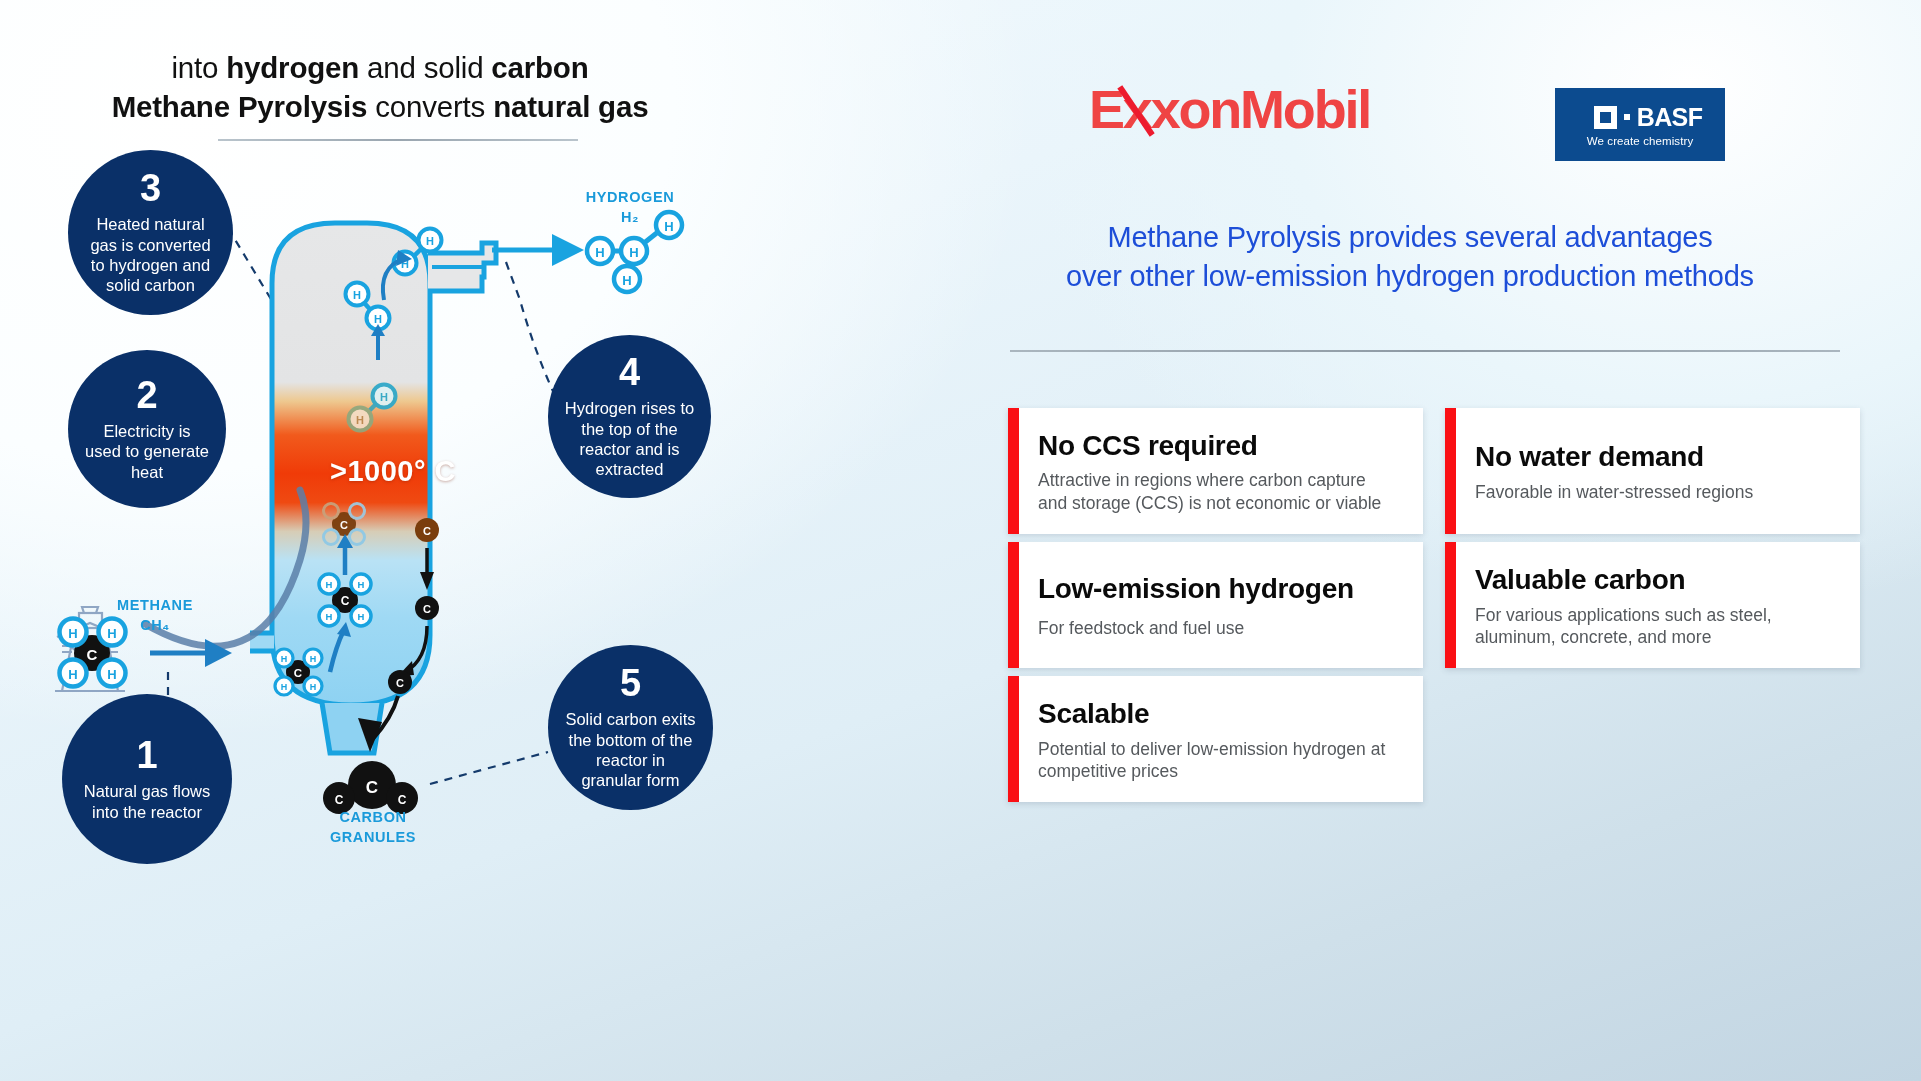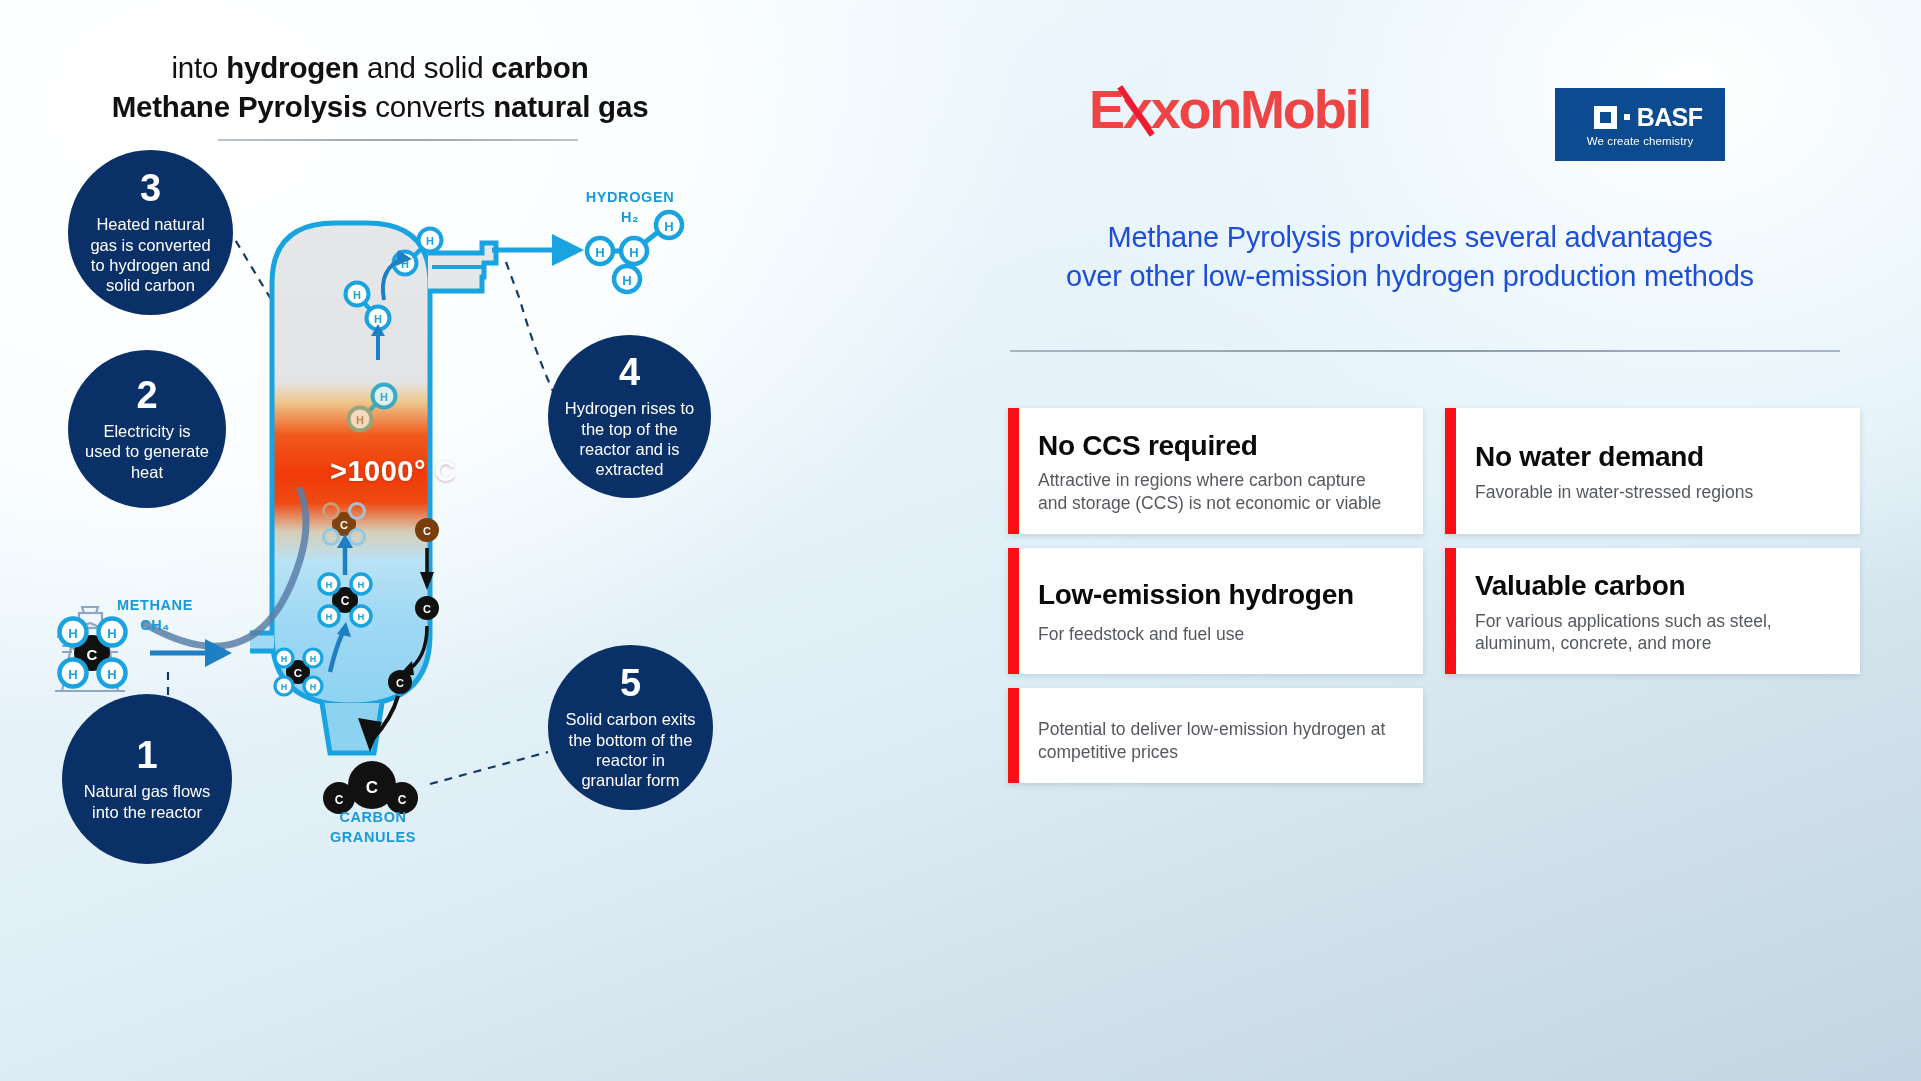--- a/index.html
+++ b/index.html
@@ -78,21 +78,21 @@
   #basf-logo .dot { width:6px; height:6px; background:#fff; }
   #basf-logo .wm { color:#fff; font-size:25px; font-weight:700; letter-spacing:-.6px; }
   #basf-logo .tag { color:#fff; font-size:11.5px; letter-spacing:.1px; }
 
   #right-subtitle {
     left:960px; top:218px; width:900px; text-align:center;
     font-size:29px; line-height:1.34; color:#1d4ed8; font-weight:400; letter-spacing:-.2px;
   }
   #right-rule { left:1010px; top:350px; width:830px; height:2px; background:linear-gradient(to right,#aab6bf,#8e9aa4,#aab6bf); }
 
-  #cards { left:1008px; top:408px; width:852px; display:grid; grid-template-columns:1fr 1fr; gap:14px 22px; }
+  #cards { left:1008px; top:408px; width:852px; display:grid; grid-template-columns:1fr 1fr; gap:8px 22px; }
   .card {
     background:#fff; position:relative; padding:22px 26px 20px 30px;
     box-shadow:0 2px 6px rgba(60,80,100,.18);
     display:flex; flex-direction:column; justify-content:center;
   }
   .card::before { content:""; position:absolute; left:0; top:0; bottom:0; width:11px; background:#fa0f14; }
   .card h3 { font-size:28px; font-weight:700; color:#0a0a0a; line-height:1.12; letter-spacing:-.3px; }
   .card p { font-size:17.5px; color:#55595d; line-height:1.28; margin-top:8px; }
   .card.tall h3 { margin-bottom:4px; }
 </style>
@@ -348,17 +348,18 @@
     </div>
     <div class="card r2 tall">
       <h3>Low-emission hydrogen</h3>
       <p>For feedstock and fuel use</p>
     </div>
     <div class="card r2">
       <h3>Valuable carbon</h3>
       <p>For various applications such as steel, aluminum, concrete, and more</p>
     </div>
     <div class="card r2">
+      <h3>Scalable</h3>
       <p>Potential to deliver low-emission hydrogen at competitive prices</p>
     </div>
   </div>
 
 </div>
 
 </body></html>

